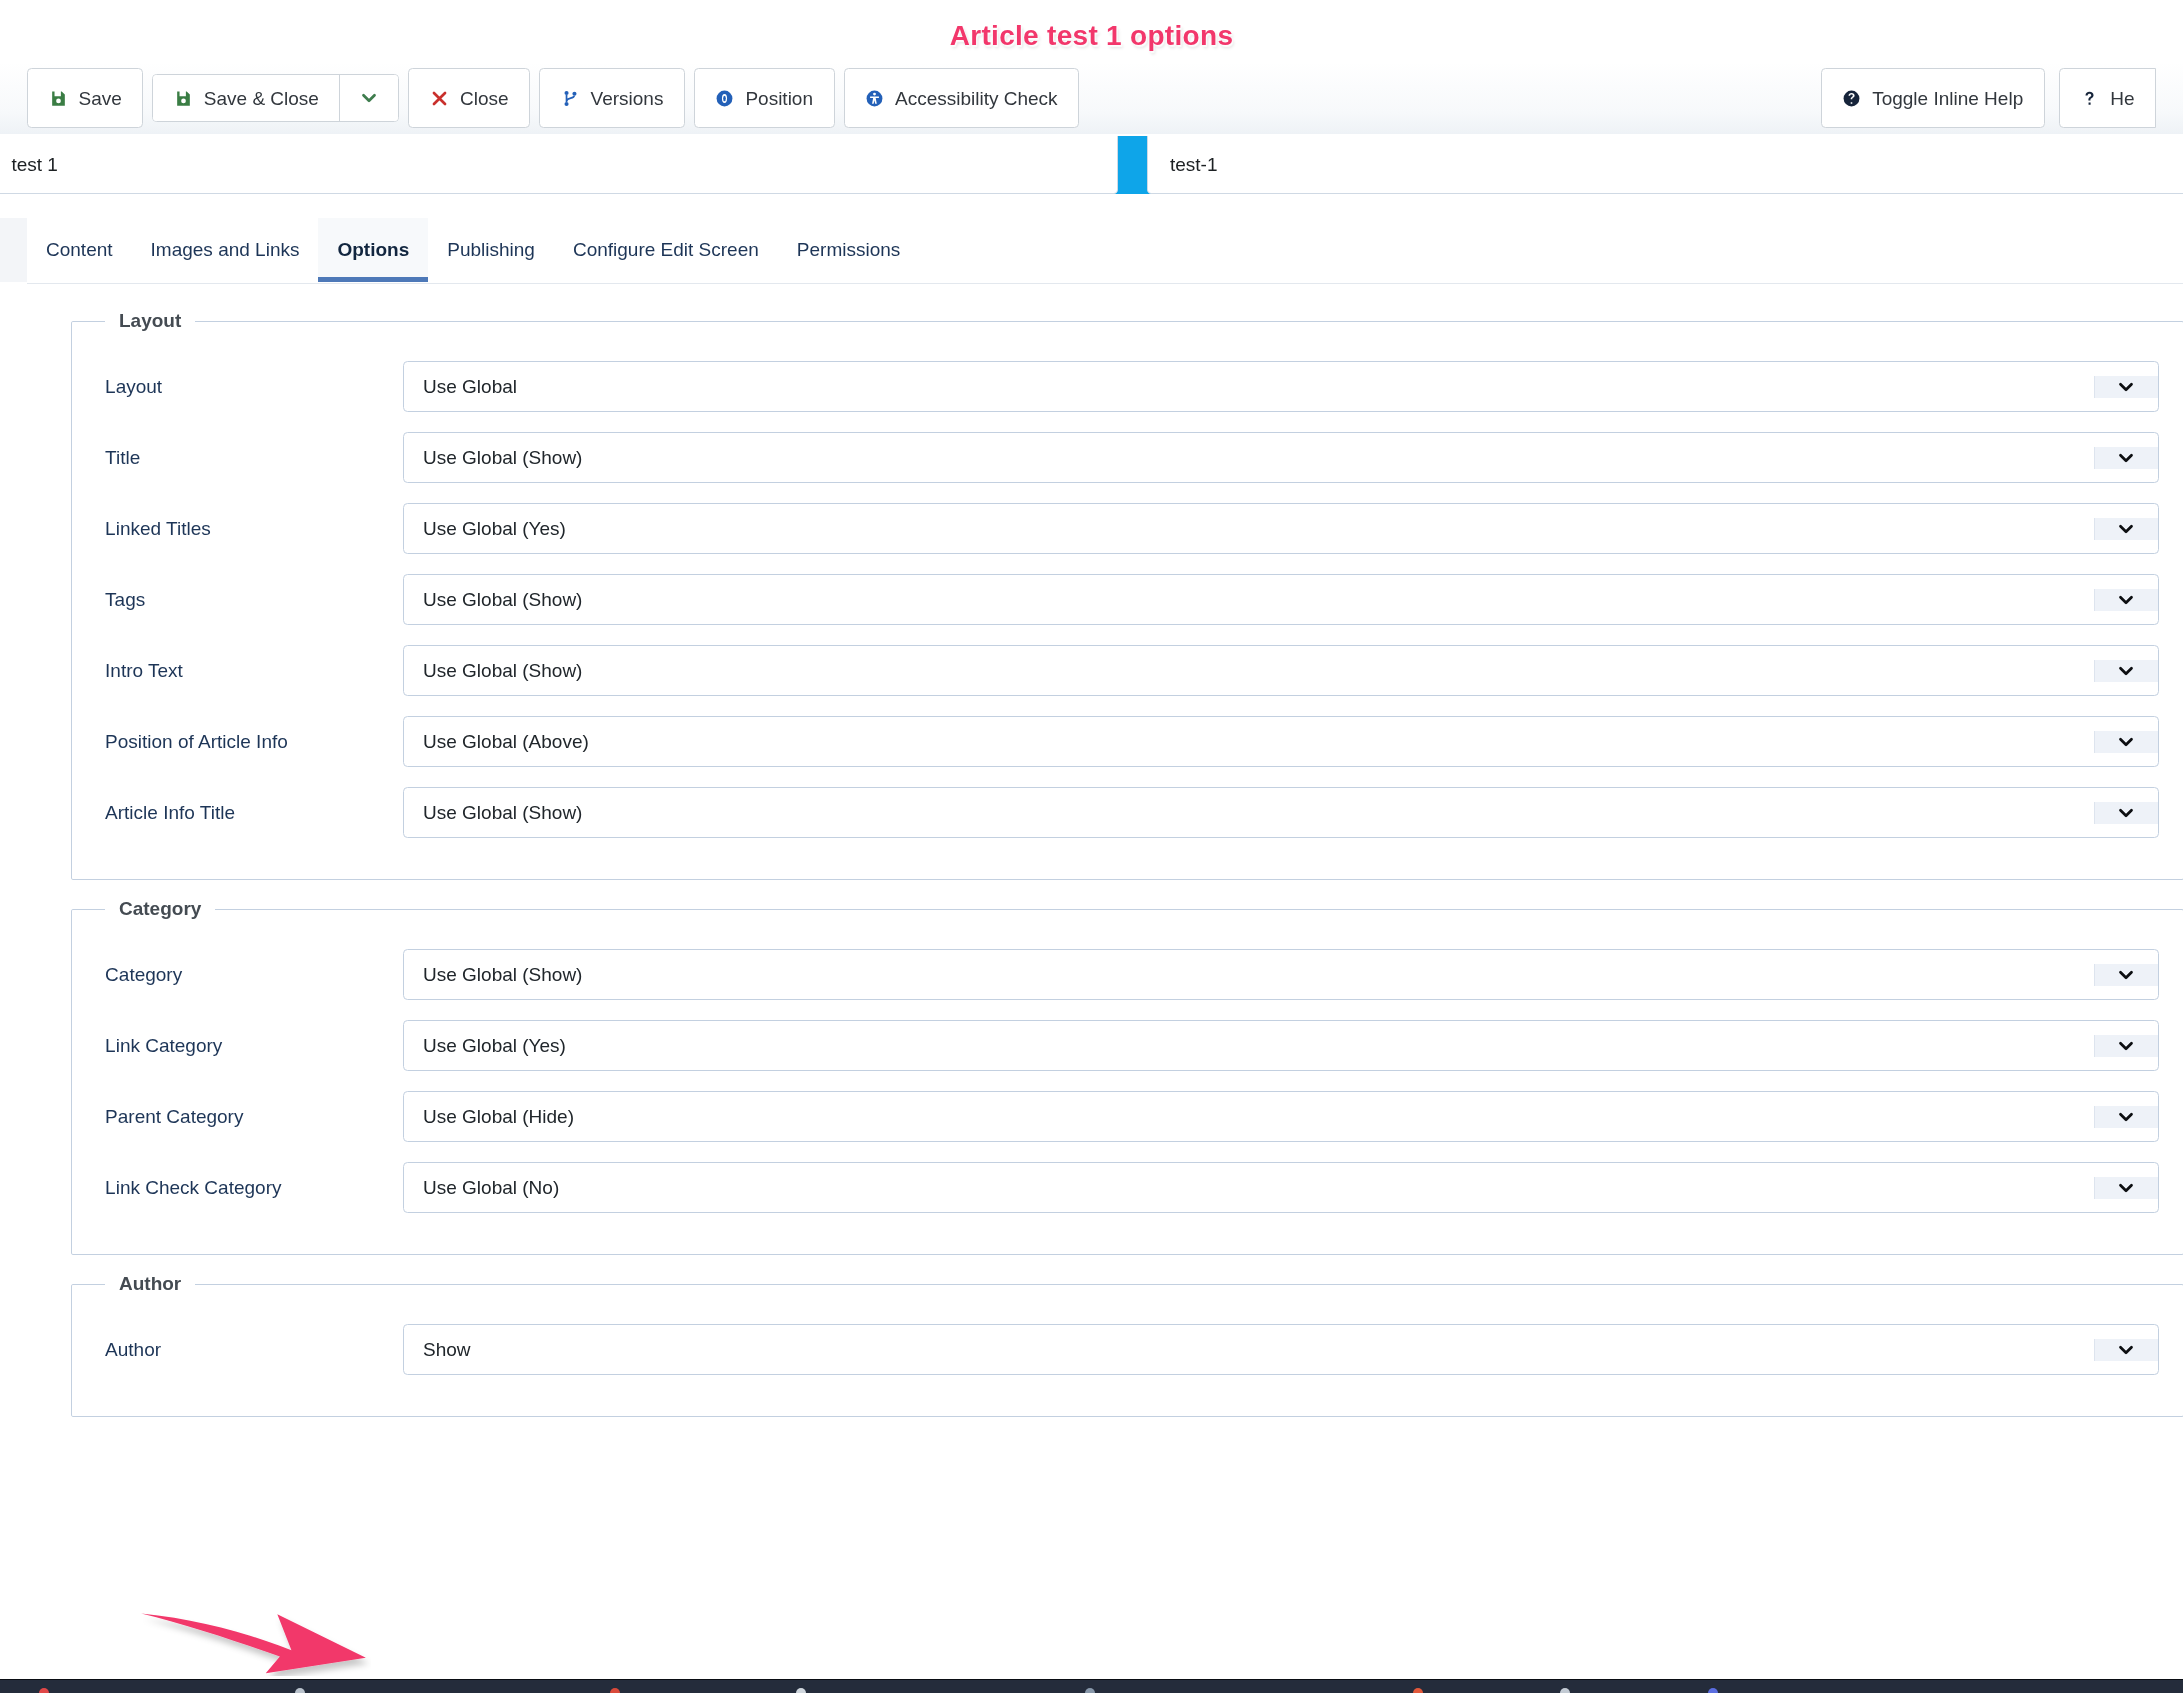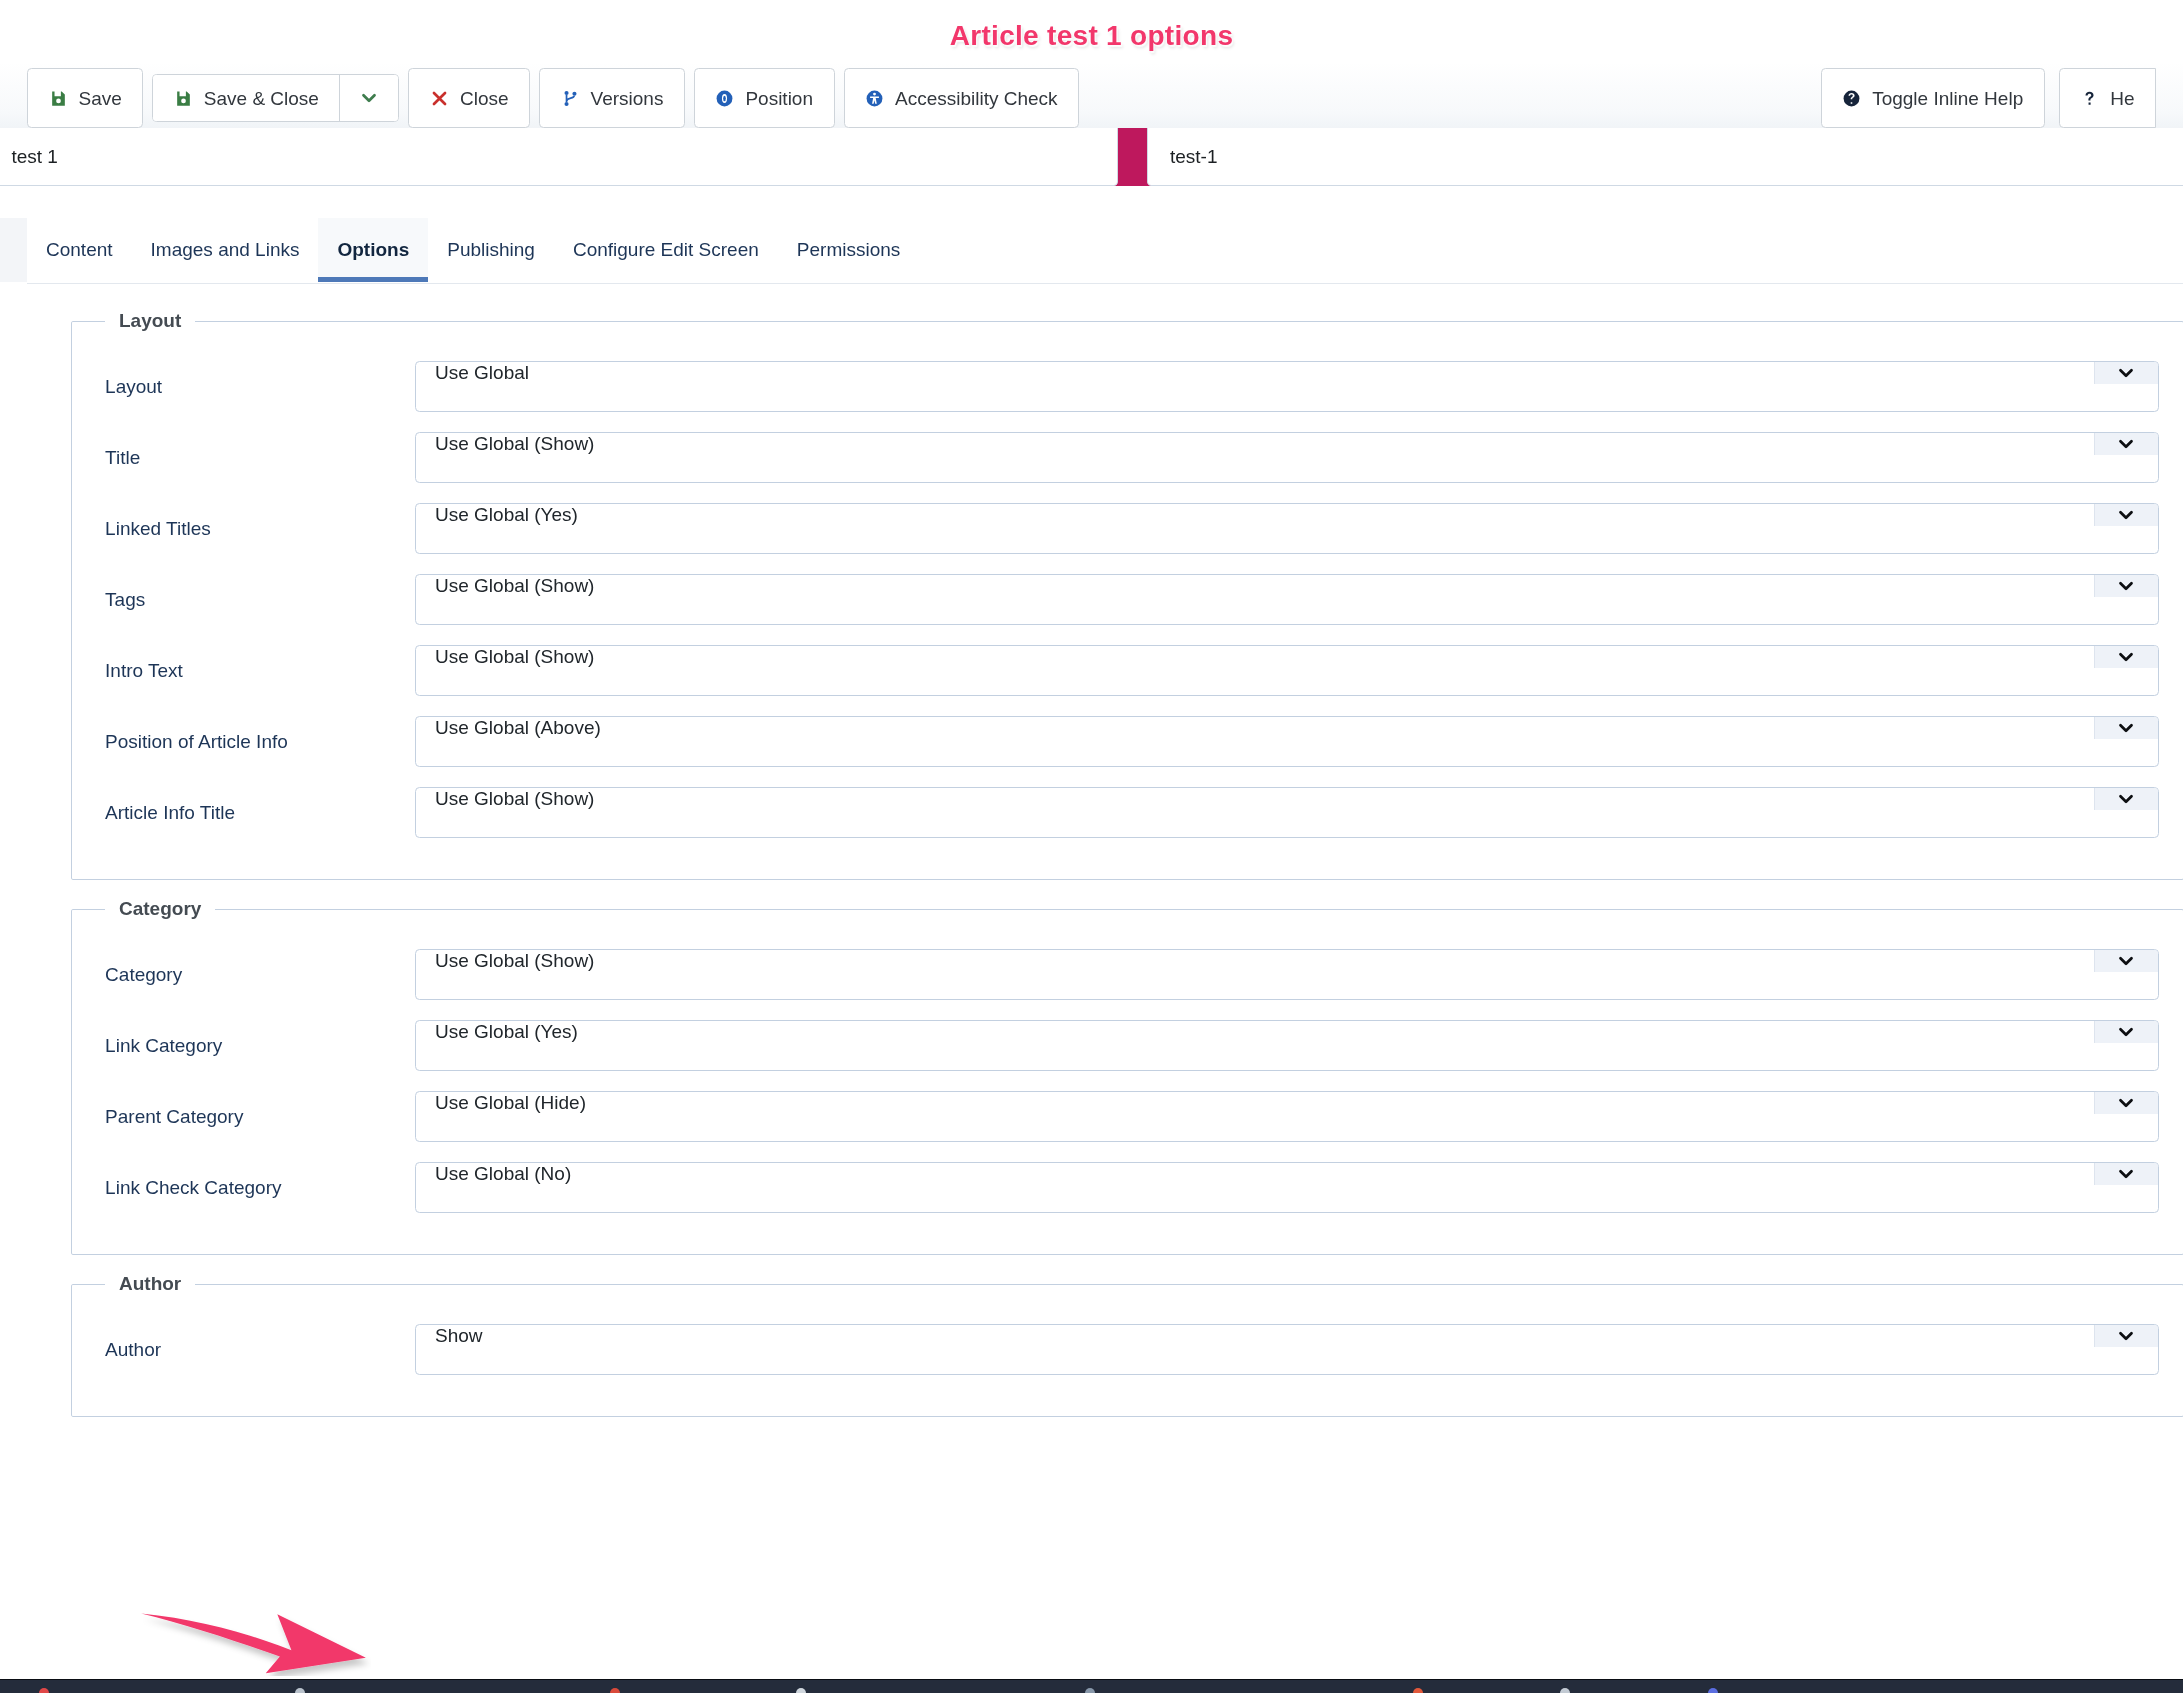--- a/index.html
+++ b/index.html
@@ -89,25 +89,25 @@
     border-bottom-right-radius: 0;
     overflow: hidden;
   }
 
   .ico { display: inline-flex; align-items: center; justify-content: center; }
   .ico svg { display: block; }
 
   
   .fields-row {
     position: absolute;
-    top: 128px;
+    top: 136px;
     left: 0;
     width: 1999px;
     height: 58px;
-    background: #be185d;
+    background: #0ea5e9;
   }
   .field-box {
     position: absolute;
     top: 0;
     height: 58px;
     background: #ffffff;
     border: 0.6px solid #cfd9e4;
     border-top: none;
     border-radius: 0 0 4.5px 4.5px;
     display: flex;
@@ -201,23 +201,22 @@
     padding-left: 5.1px;
   }
   .select {
     flex: 1 1 auto;
     margin-right: 24.4px;
     height: 51px;
     background: #ffffff;
     border: 0.6px solid #c3d0e0;
     border-radius: 4.5px;
     display: flex;
-    align-items: flex-start;
+    align-items: center;
     overflow: hidden;
-    margin-left: 12px;
   }
   .select-val {
     flex: 1 1 auto;
     display: flex;
     align-items: center;
     padding-left: 19px;
     font-size: 19px;
     color: #20262b;
   }
   .select-caret {

